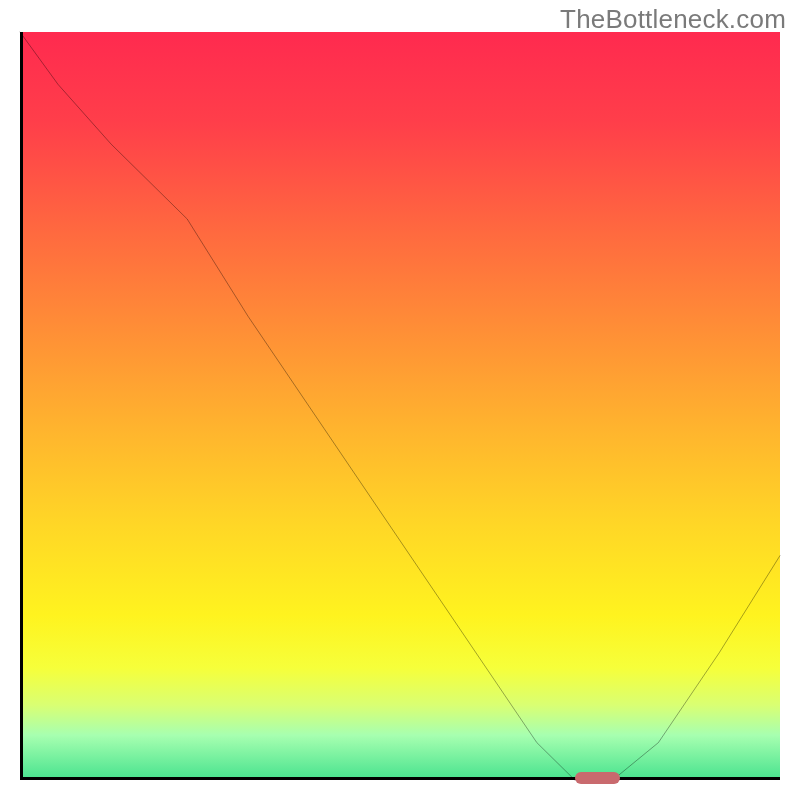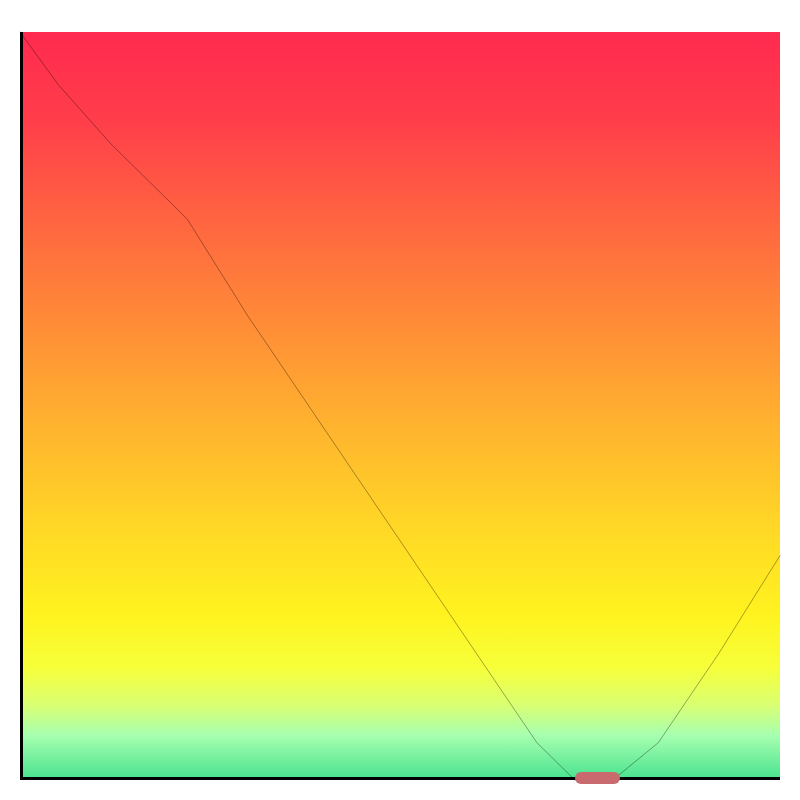--- a/index.html
+++ b/index.html
@@ -71,20 +71,21 @@
     height: 12px;
     border-radius: 6px;
     background: #c96a6e;
     z-index: 5;
   }
 </style>
 </head>
 <body>
 
 <div class="chart-container">
+  <div class="watermark">TheBottleneck.com</div>
 
   <div class="plot-area">
     <div class="gradient-bg"></div>
 
     <svg class="curve-svg" viewBox="0 0 100 100" preserveAspectRatio="none">
       <path id="curve-path" fill="none" stroke="#000000" stroke-width="0.35" vector-effect="non-scaling-stroke" stroke-linecap="round" stroke-linejoin="round" d="M0.00 0.00 L5.00 7.00 L12.00 15.00 L22.00 25.00 L30.00 38.00 L40.00 53.00 L50.00 68.00 L60.00 83.00 L68.00 95.00 L73.00 100.00 L78.00 100.00 L84.00 95.00 L92.00 83.00 L100.00 70.00"></path>
     </svg>
 
     <div class="marker" id="opt-marker" style="left: 554.8px; width: 45.6px; bottom: -4px; background: rgb(201, 106, 110);"></div>
 

